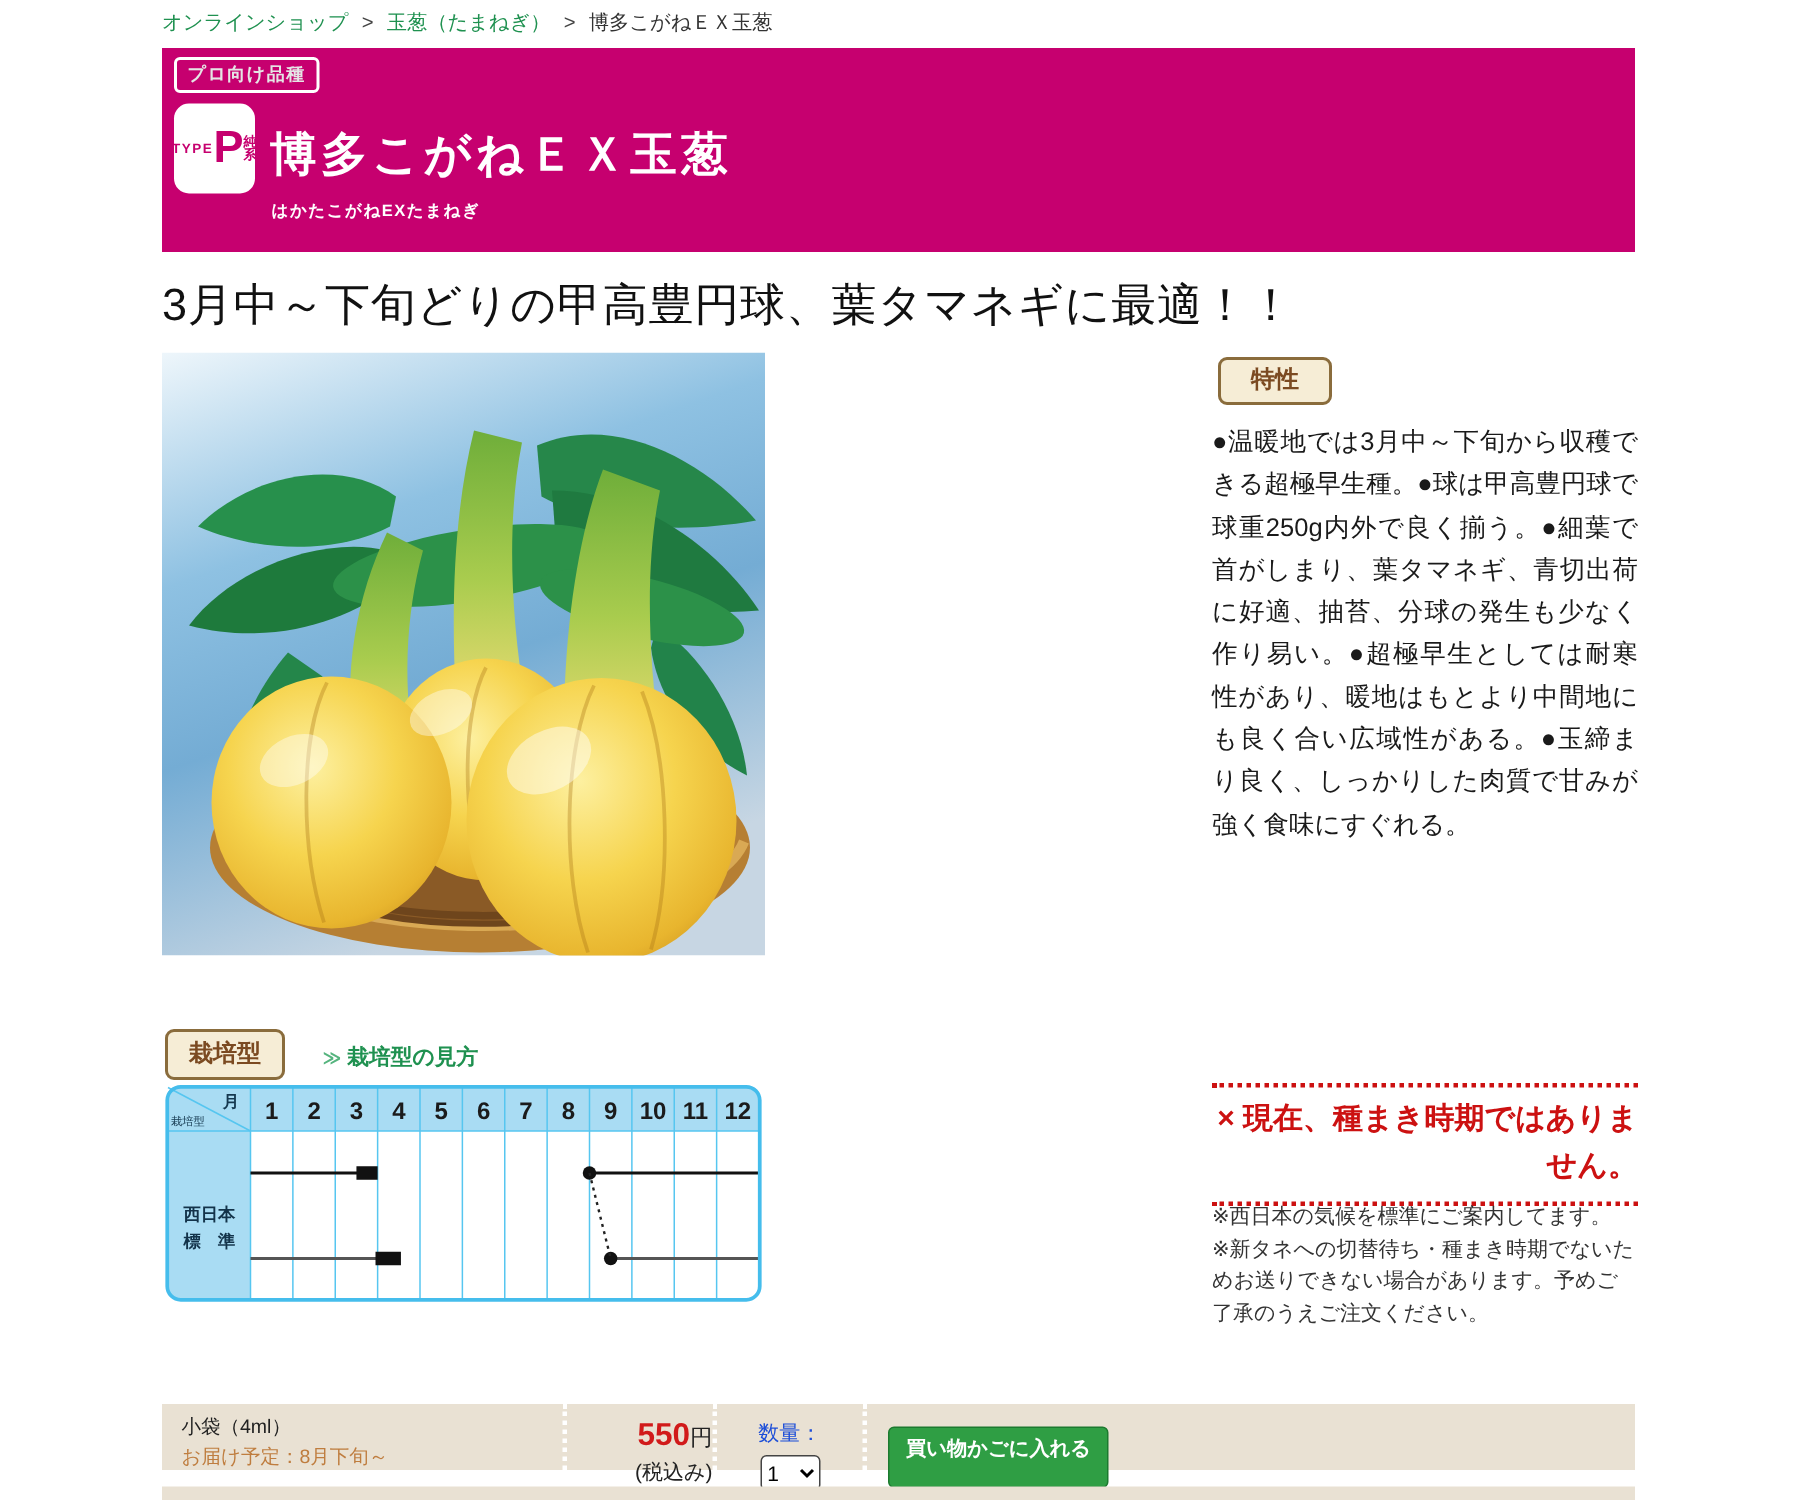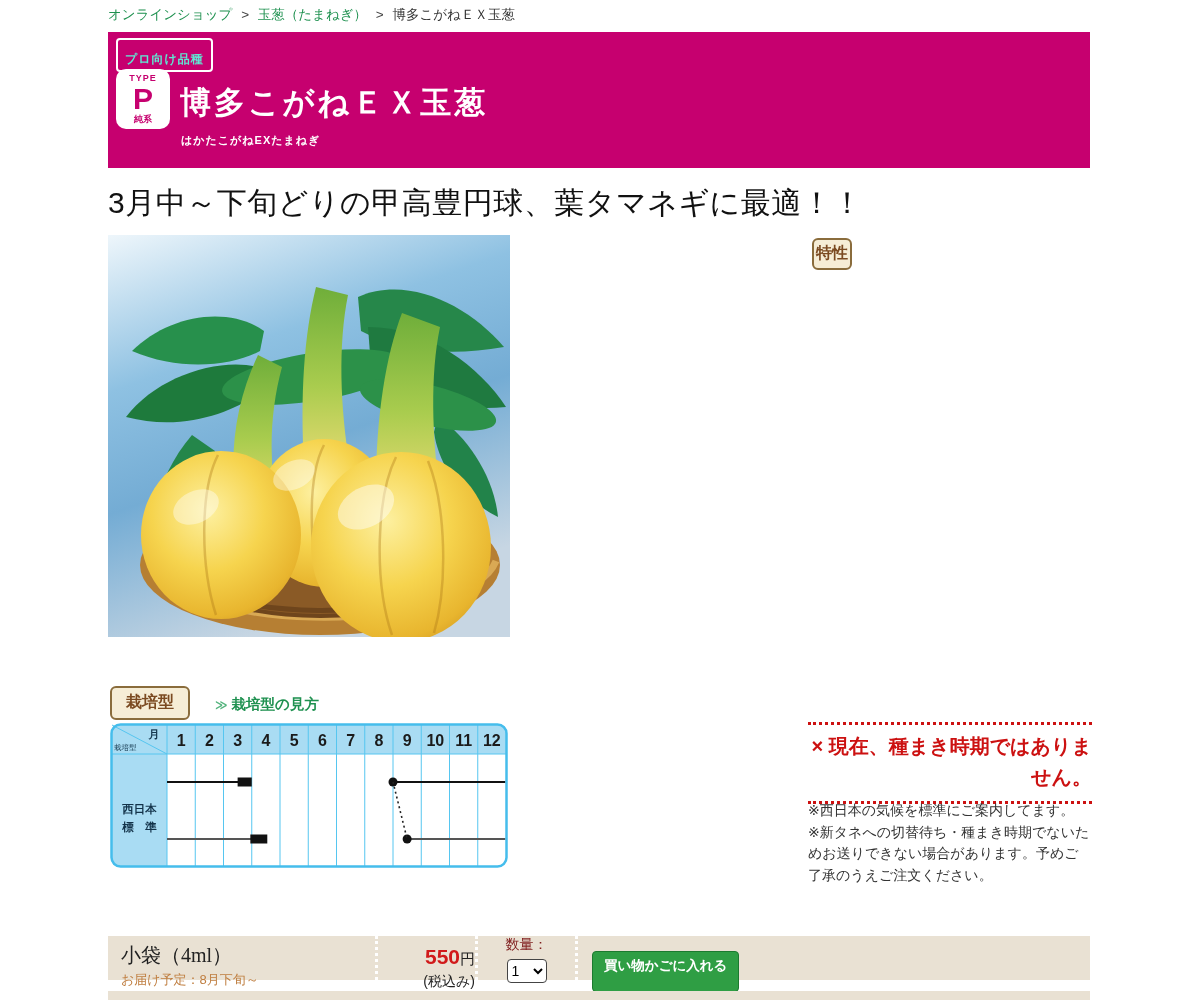--- a/index.html
+++ b/index.html
@@ -11,40 +11,40 @@
   }
   .canvas { position:absolute; left:0; top:0; width:1200px; height:1000px;border-radius:15px; }
 
   
   .breadcrumb { position:absolute; left:108px; top:6px; font-size:13.5px; color:#333; }
   .breadcrumb .crumb-link { color:#1f9150; text-decoration:none; cursor:pointer; }
   .breadcrumb .sep { color:#444; margin:0 5px; }
 
   
   .hero { position:absolute; left:108px; top:32px; width:982px; height:136px; background:#c6006f; }
-  .pro-badge { position:absolute; left:8px; top:6px; color:#5eead4; border:2px solid #fff; border-radius:4px;
-    font-size:12px; font-weight:bold; padding:11px 7px 2px; letter-spacing:1px; }
+  .pro-badge { position:absolute; left:8px; top:6px; color:#e5e5e5; border:2px solid #fff; border-radius:4px;
+    font-size:12px; font-weight:bold; padding:1px 7px 2px; letter-spacing:1px; }
   .type-logo { position:absolute; left:8px; top:37px; width:54px; height:60px; background:#fff; border-radius:10px;
-    display:flex; flex-direction:column; align-items:center; justify-content:center; line-height:1; }
+    display:flex; flex-direction:row; align-items:center; justify-content:center; line-height:1; }
   .type-logo .tl-top { color:#c6006f; font-size:9px; font-weight:bold; letter-spacing:1px; }
   .type-logo .tl-letter { color:#c6006f; font-size:30px; font-weight:bold; margin:1px 0; }
   .type-logo .tl-bottom { color:#c6006f; font-size:9px; font-weight:bold; }
   .hero-title { position:absolute; left:72px; top:50px; color:#fff; font-size:31px; font-weight:bold; letter-spacing:3px; }
   .hero-subtitle { position:absolute; left:73px; top:101px; color:#fff; font-size:11px; font-weight:bold; letter-spacing:1px; }
 
   
   .headline { position:absolute; left:108px; top:183px; font-size:30px; color:#111; font-weight:500; letter-spacing:.5px; }
 
   
   .photo { position:absolute; left:108px; top:235px; width:402px; height:402px; }
 
   
   .badge { display:inline-block; background:#f6edd6; border:2px solid #8a6c3c; border-radius:6px;
     color:#7b4a21; font-weight:bold; }
-  .char-badge { position:absolute; left:812px; top:238px; font-size:16px; padding:3px 2px 4px; }
+  .char-badge { position:absolute; left:812px; top:238px; font-size:16px; padding:3px 20px 4px; }
   .char-text { position:absolute; left:808px; top:281px; width:284px; font-size:17px; line-height:28.3px;
     color:#1a1a1a; text-align:justify; }
 
   
   .cult-badge { position:absolute; left:110px; top:686px; font-size:16px; padding:4px 14px 5px; }
   .cult-link { position:absolute; left:215px; top:695px; color:#1f9150; font-size:14.5px; font-weight:bold;
     text-decoration:none; cursor:pointer; }
   .cult-link .arrow { font-size:12px; margin-right:4px; color:#55b47e; }
   .chart-wrap { position:absolute; left:110px; top:723px; width:398px; height:145px; }
 
@@ -52,28 +52,28 @@
   .warn { position:absolute; left:808px; top:722px; width:284px;
     border-top:3px dotted #cc1111; border-bottom:3px dotted #cc1111;
     color:#cc1111; font-size:20px; font-weight:bold; line-height:31px; padding:6px 0 8px;text-align:right; }
   .notes { position:absolute; left:808px; top:800px; width:284px; font-size:14px; line-height:21.5px; color:#333; }
   .notes p { margin:0; }
 
   
   .price-row { position:absolute; left:108px; top:936px; width:982px; height:44px; background:#e9e1d3; display:flex; }
   .price-row .cell { position:relative; height:44px; }
   .c1 { width:270px; border-right:3px dotted #fff; padding:6px 0 0 13px; }
-  .c1 .pname { font-size:20px; color:#222;font-family:Liberation Serif, serif; }
+  .c1 .pname { font-size:13px; color:#222; }
   .c1 .pdeliv { font-size:13px; color:#bf7d3f; margin-top:2px; }
   .c2 { width:100px; border-right:3px dotted #fff; text-align:right; }
   .c2 .pprice { margin-top:9px; font-size:15px; color:#222; }
   .c2 .pprice .num { color:#d11a1a; font-size:21px; font-weight:bold; }
   .c2 .ptax { font-size:14px; color:#222; margin-top:4px; }
   .c3 { width:100px; border-right:3px dotted #fff; text-align:center; }
-  .c3 .qlabel { font-size:14px; color:#7f1d1d; }
+  .c3 .qlabel { font-size:14px; color:#1d4ed8; margin-top:11px; }
   .c3 select { margin-top:5px; width:40px; height:24px; font-size:14px; border:1.5px solid #444;
     border-radius:4px; background:#fff; }
   .c4 { flex:1; }
   .cart-btn { position:absolute; left:14px; top:15px; background:#2f9e44; border:1px solid #1c7a2f;
     border-radius:4px; color:#fff; font-size:13.5px; font-weight:bold; padding:5px 11px 16px; cursor:pointer;
     font-family:"Liberation Sans","DejaVu Sans",sans-serif; }
   .row-sliver { position:absolute; left:108px; top:991px; width:982px; height:9px; background:#e9e1d3; }
 </style>
 </head>
 <body>
@@ -149,20 +149,21 @@
       <path d="M110,220 C92,255 92,330 108,380" stroke="rgba(170,115,20,0.35)" stroke-width="2.5" fill="none"></path>
       <ellipse cx="88" cy="272" rx="24" ry="16" fill="rgba(255,255,255,0.4)" transform="rotate(-25 88 272)"></ellipse>
       <ellipse cx="293" cy="312" rx="90" ry="95" fill="url(#onion)"></ellipse>
       <path d="M288,222 C268,262 266,348 284,400 M320,226 C338,270 340,350 326,398" stroke="rgba(170,115,20,0.35)" stroke-width="2.5" fill="none"></path>
       <ellipse cx="258" cy="272" rx="30" ry="20" fill="rgba(255,255,255,0.45)" transform="rotate(-28 258 272)"></ellipse>
       <ellipse cx="186" cy="240" rx="22" ry="14" fill="rgba(255,255,255,0.4)" transform="rotate(-25 186 240)"></ellipse>
     </svg>
   </div>
 
   <span class="badge char-badge">特性</span>
+  <div class="char-text">●温暖地では3月中～下旬から収穫できる超極早生種。●球は甲高豊円球で球重250g内外で良く揃う。●細葉で首がしまり、葉タマネギ、青切出荷に好適、抽苔、分球の発生も少なく作り易い。●超極早生としては耐寒性があり、暖地はもとより中間地にも良く合い広域性がある。●玉締まり良く、しっかりした肉質で甘みが強く食味にすぐれる。</div>
 
   <span class="badge cult-badge">栽培型</span>
   <a class="cult-link">
     <span class="arrow">≫</span><span>栽培型の見方</span>
   </a>
   <div class="chart-wrap">
     <svg id="cultivation-chart" width="398" height="145" viewBox="0 0 398 145" font-family="&quot;Liberation Sans&quot;,&quot;DejaVu Sans&quot;,sans-serif">
         <rect x="1.5" y="1.5" width="395" height="142" rx="9" fill="#ffffff"></rect>
         <path d="M57,1.5 L9,1.5 Q1.5,1.5 1.5,9 L1.5,136 Q1.5,143.5 9,143.5 L57,143.5 Z" fill="#a9dcf3"></path>
         <path d="M1.5,31 L1.5,9 Q1.5,1.5 9,1.5 L389,1.5 Q396.5,1.5 396.5,9 L396.5,31 Z" fill="#a9dcf3"></path>

